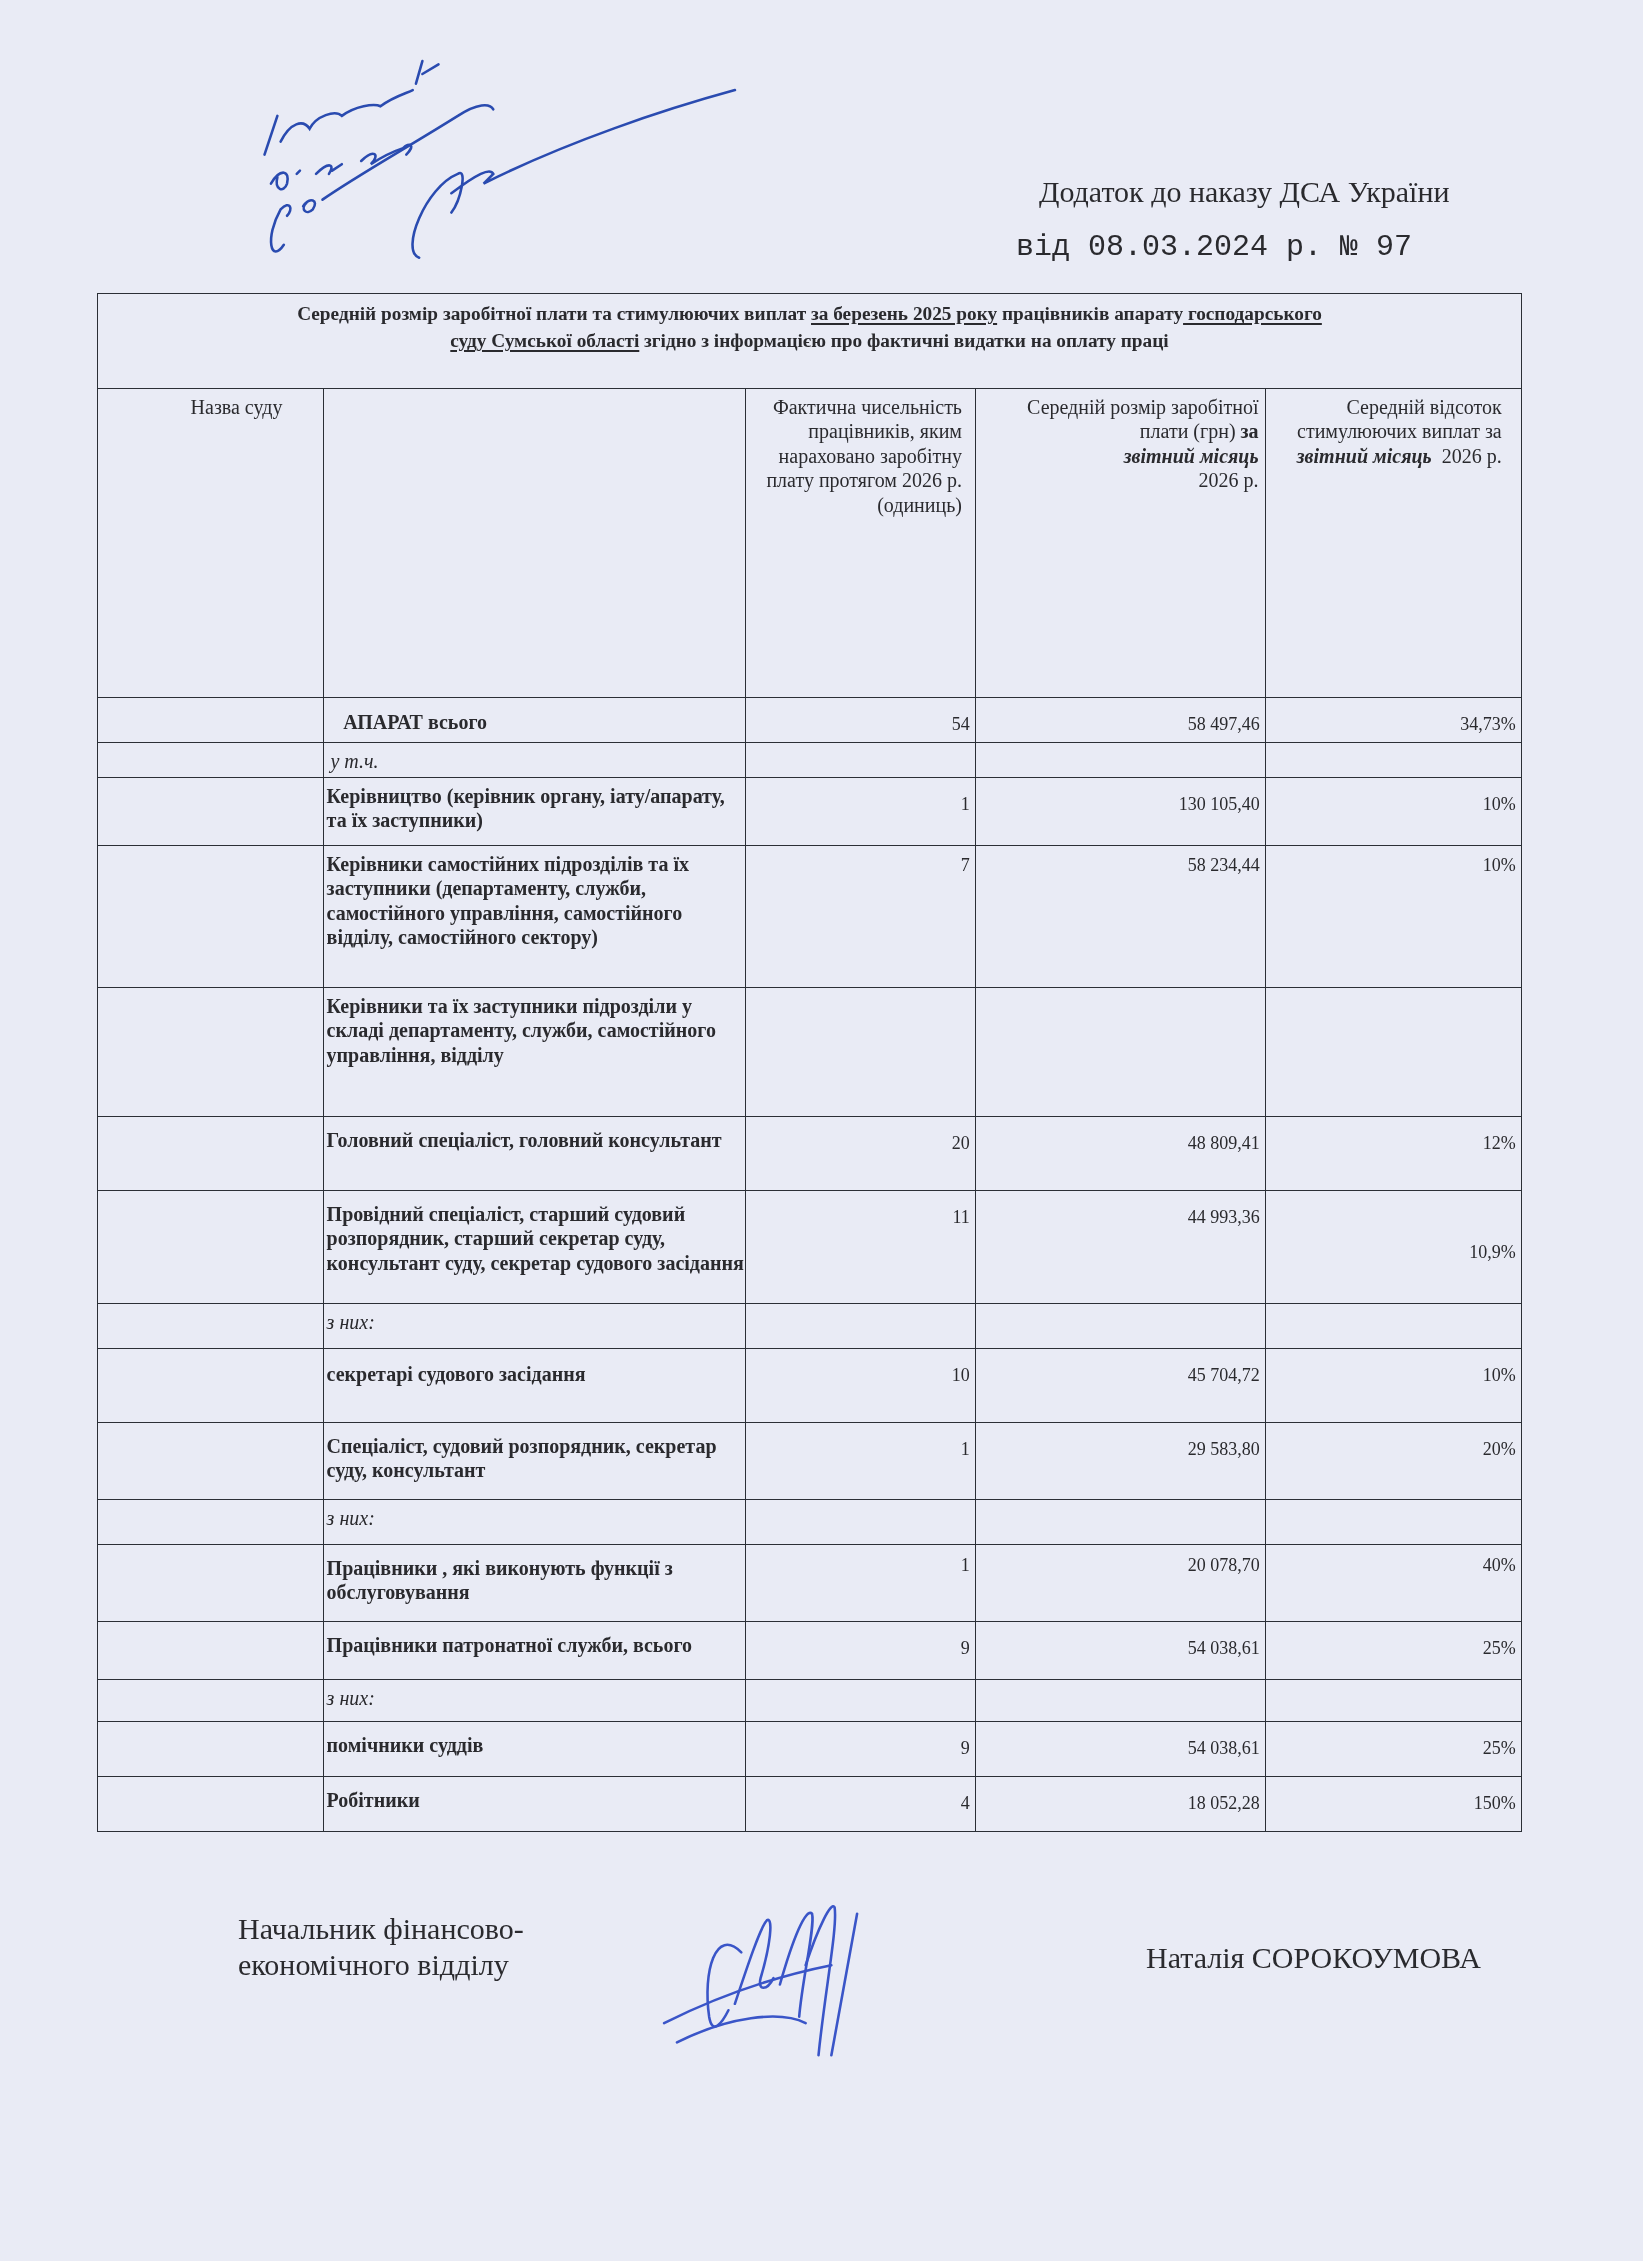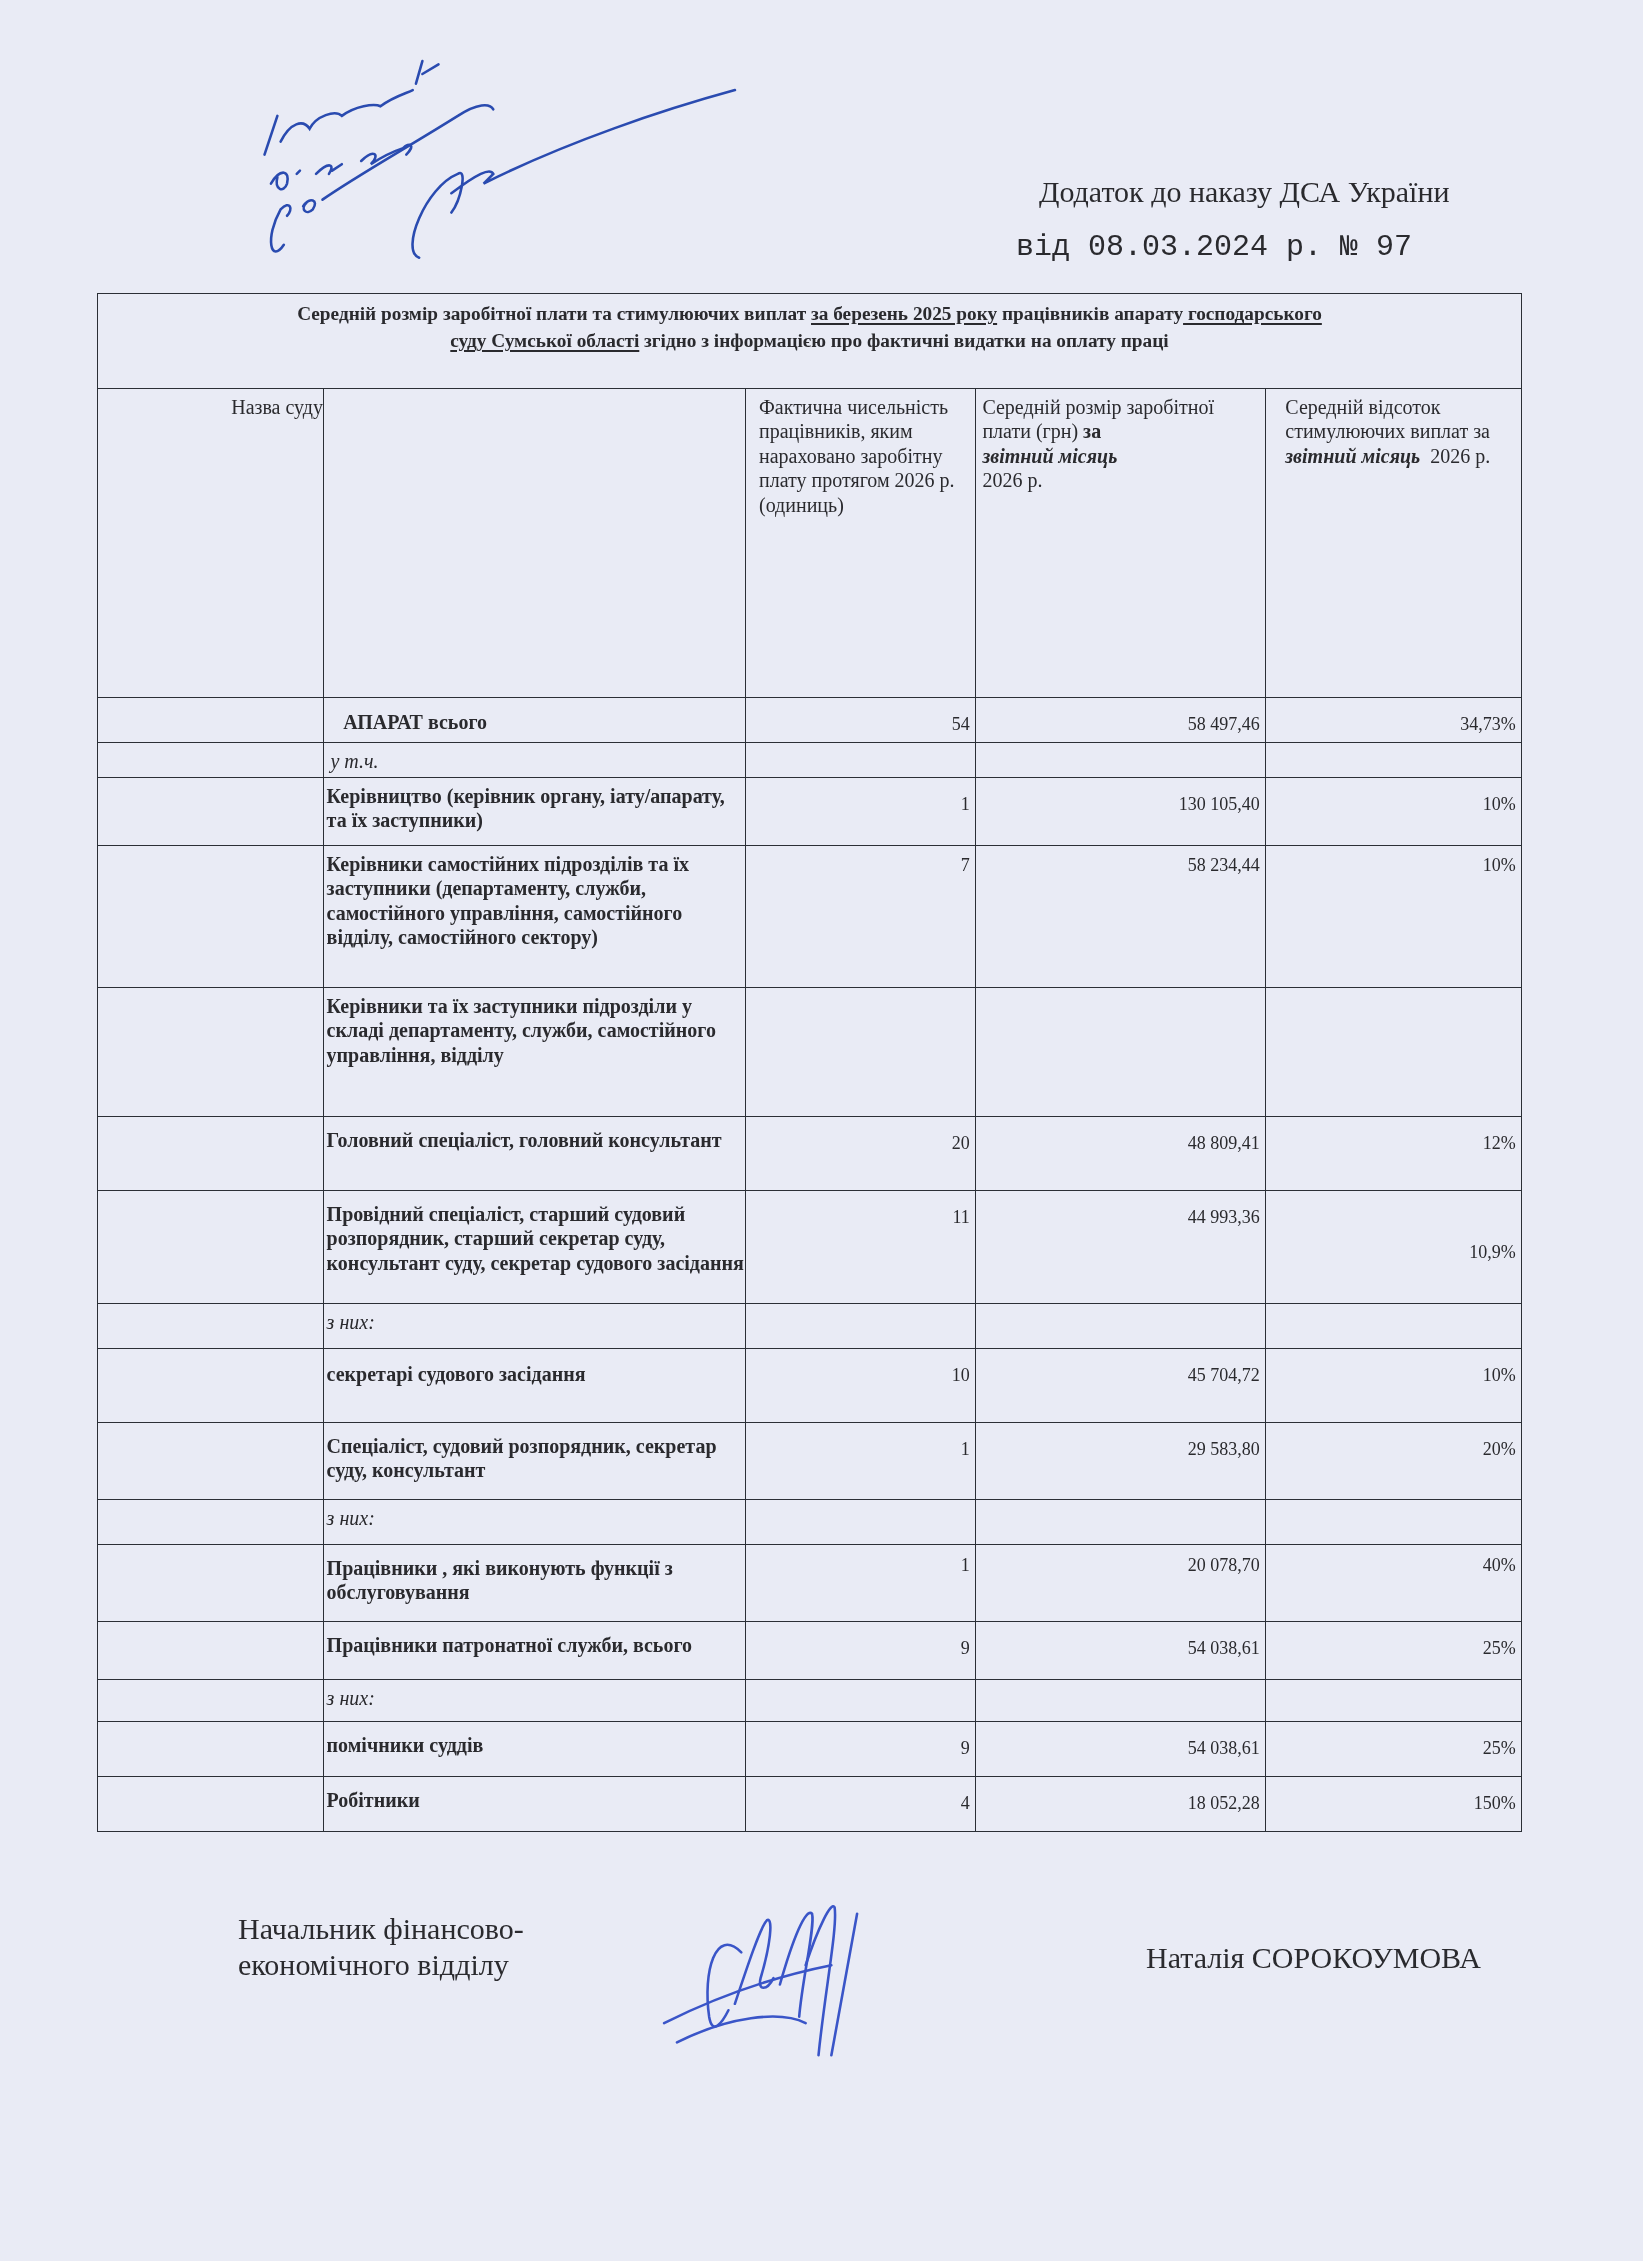--- a/index.html
+++ b/index.html
@@ -21,22 +21,22 @@
     border-collapse: collapse; table-layout: fixed;
   }
   table.report td {
     border: 1.9px solid #2b2f36; padding: 0; vertical-align: top;
   }
   .title-cell {
     height: 88px; text-align: center; font-weight: bold;
     font-size: 19.3px; line-height: 27px; padding-top: 6.4px !important;
   }
   .title-cell u { text-decoration-thickness: 1.9px; text-underline-offset: 3.2px; }
-  .hdr { font-size: 20px; line-height: 24.5px; text-align: left; padding-top: 5.2px !important; }
-  .hdr-left { text-align: right; padding-left: 52px !important; }
+  .hdr { font-size: 20px; line-height: 24.5px; text-align: right; padding-top: 5.2px !important; }
+  .hdr-left { text-align: center; padding-left: 52px !important; }
   .hdr b i, .hdr i b { font-weight: bold; font-style: italic; }
   .name { font-size: 20px; line-height: 24.5px; font-weight: bold; padding: 5.2px 0 2.6px 2.6px !important; }
   .name.ital { font-style: italic; font-weight: normal; }
   .name.aparat { padding-left: 19.3px !important; padding-top: 11.6px !important; }
   .num { font-size: 18px; line-height: 26px; text-align: right; padding: 13px 5.2px 0 0 !important; }
   .pct-mid { padding-top: 48px !important; }
   .signer-title {
     left: 238px; top: 1911px; font-size: 30px; line-height: 36px;
   }
   .signer-name {

